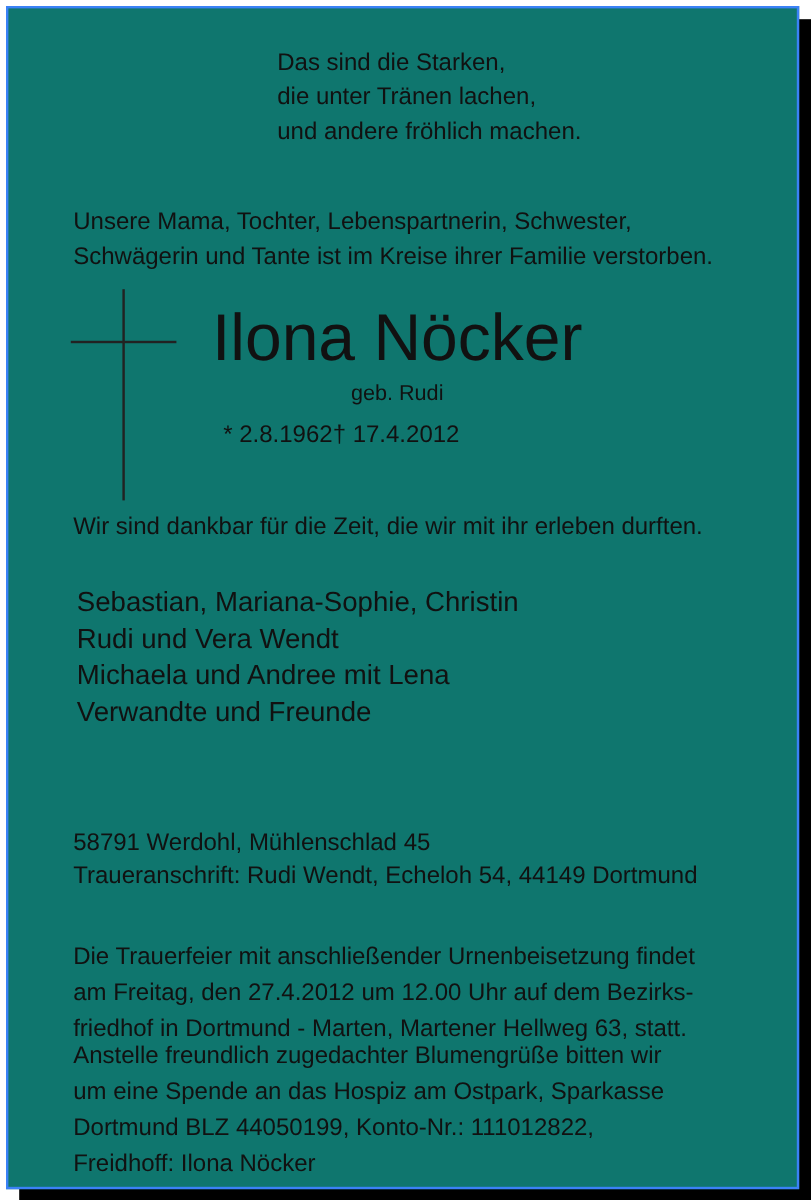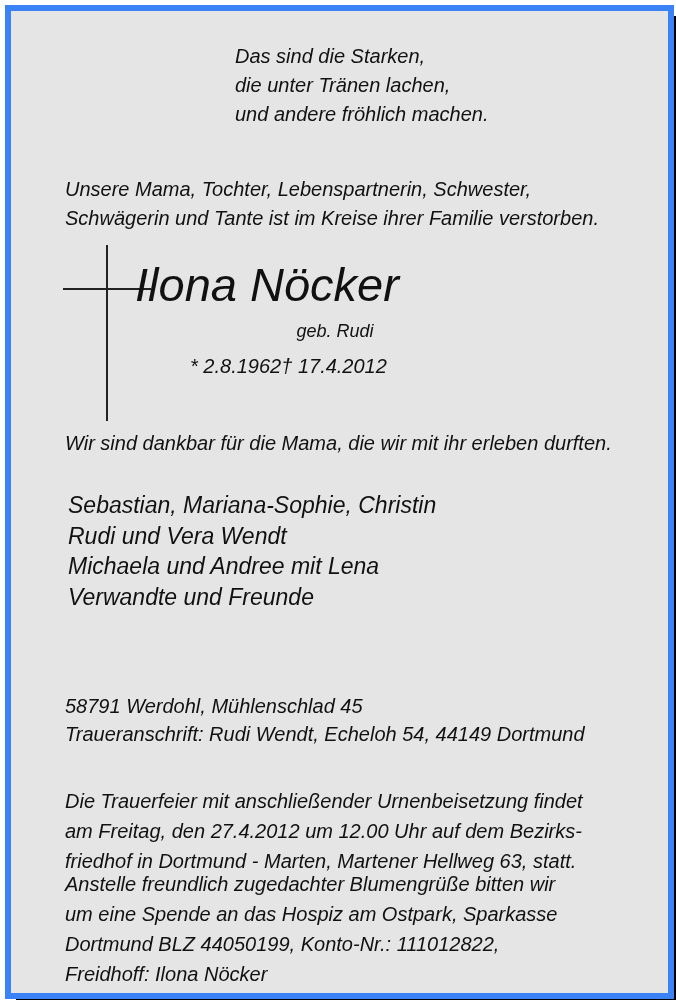--- a/index.html
+++ b/index.html
@@ -15,24 +15,23 @@
     font-family: "Liberation Sans", "DejaVu Sans", sans-serif;
     color: #111111;
     -webkit-font-smoothing: antialiased;
   }
   .sheet {
     position: absolute;
     left: 5px;
     top: 5px;
     width: 657px;
     height: 982px;
-    background: #e5e5e5;
-    border: 6px solid #3b82f6;
+    background: #0f766e;
+    border: 2px solid #3b82f6;
     box-shadow: 11px 11px 0 0 #000000;
-    font-style: italic;
   }
   .block { position: absolute; white-space: nowrap; }
 
   .poem {
     left: 224px; top: 31px;
     font-size: 20px; line-height: 29px;
   }
   .intro {
     left: 54px; top: 164px;
     font-size: 20px; line-height: 29px;
@@ -45,22 +44,22 @@
   }
   .cross-h {
     position: absolute;
     left: 52px; top: 277px;
     width: 88px; height: 2px;
     background: #222222;
   }
   .name-block {
     left: 124px; top: 248px;
     width: 400px;
-    text-align: left;
-    font-size: 47px; line-height: 52px;
+    text-align: center;
+    font-size: 55px; line-height: 52px;
   }
   .maiden-block {
     left: 124px; top: 309px;
     width: 400px;
     text-align: center;
     font-size: 18px; line-height: 22px;
   }
   .dates-block {
     left: 179px; top: 343px;
     width: 291px;
@@ -112,21 +111,21 @@
 
   <div class="block name-block">Ilona Nöcker</div>
 
   <div class="block maiden-block">geb. Rudi</div>
 
   <div class="block dates-block">
     <span>* 2.8.1962</span>
     <span>† 17.4.2012</span>
   </div>
 
-  <div class="block gratitude">Wir sind dankbar für die Mama, die wir mit ihr erleben durften.</div>
+  <div class="block gratitude">Wir sind dankbar für die Zeit, die wir mit ihr erleben durften.</div>
 
   <div class="block mourners">
     <div>Sebastian, Mariana-Sophie, Christin</div>
     <div>Rudi und Vera Wendt</div>
     <div>Michaela und Andree mit Lena</div>
     <div>Verwandte und Freunde</div>
   </div>
 
   <div class="block address">
     <div>58791 Werdohl, Mühlenschlad 45</div>

